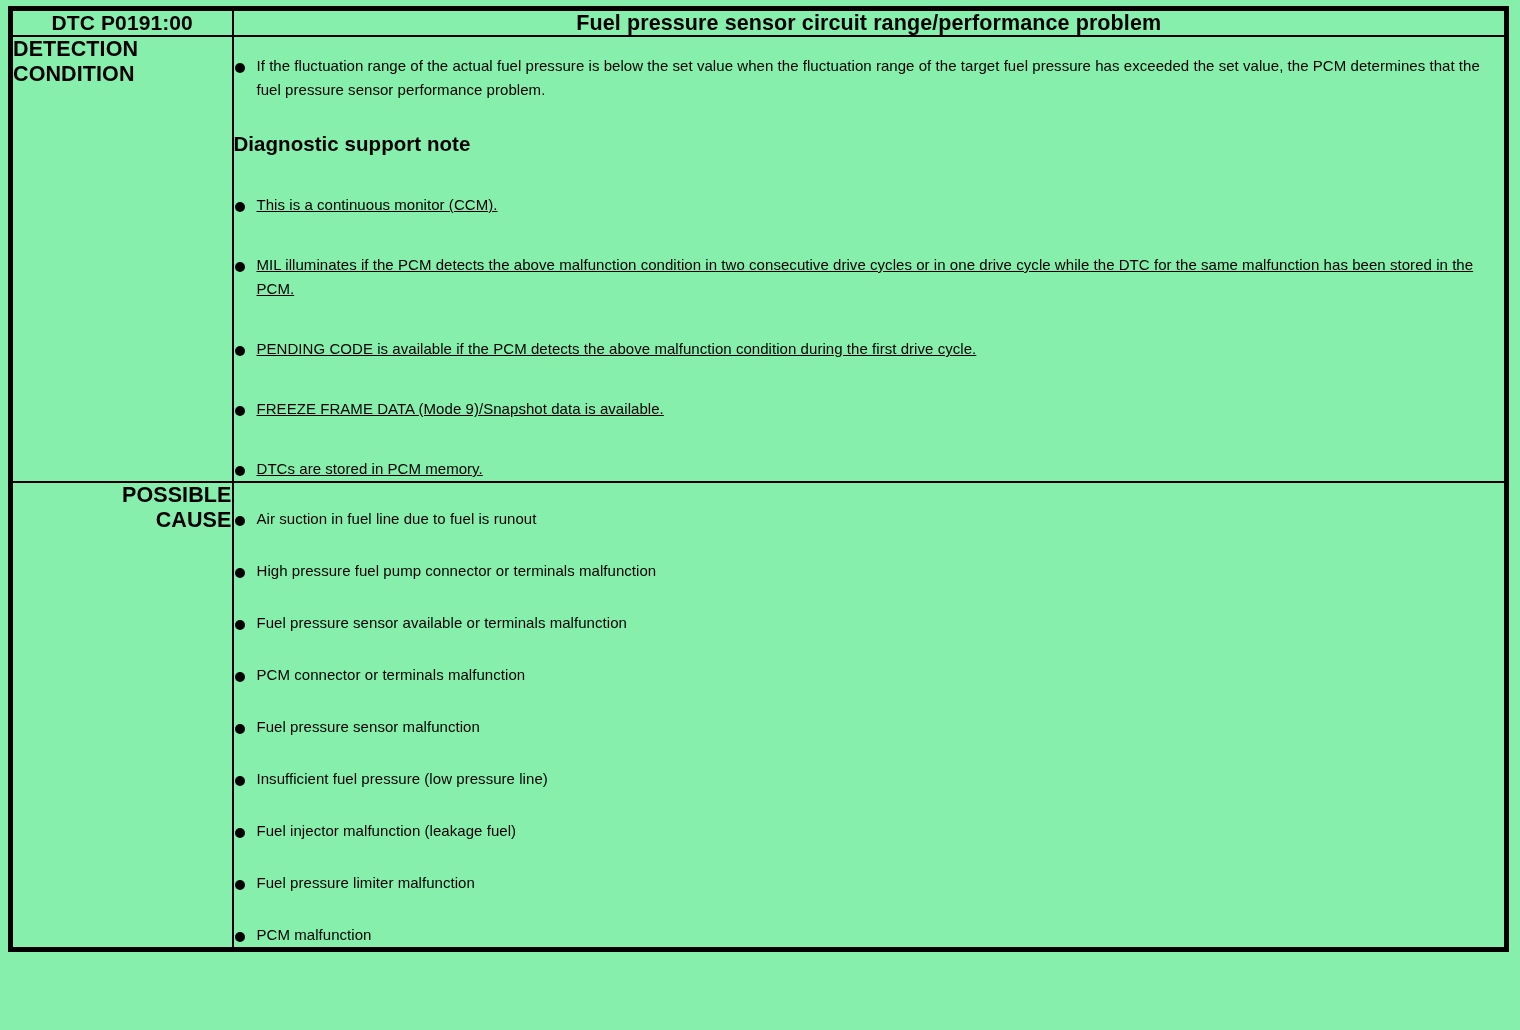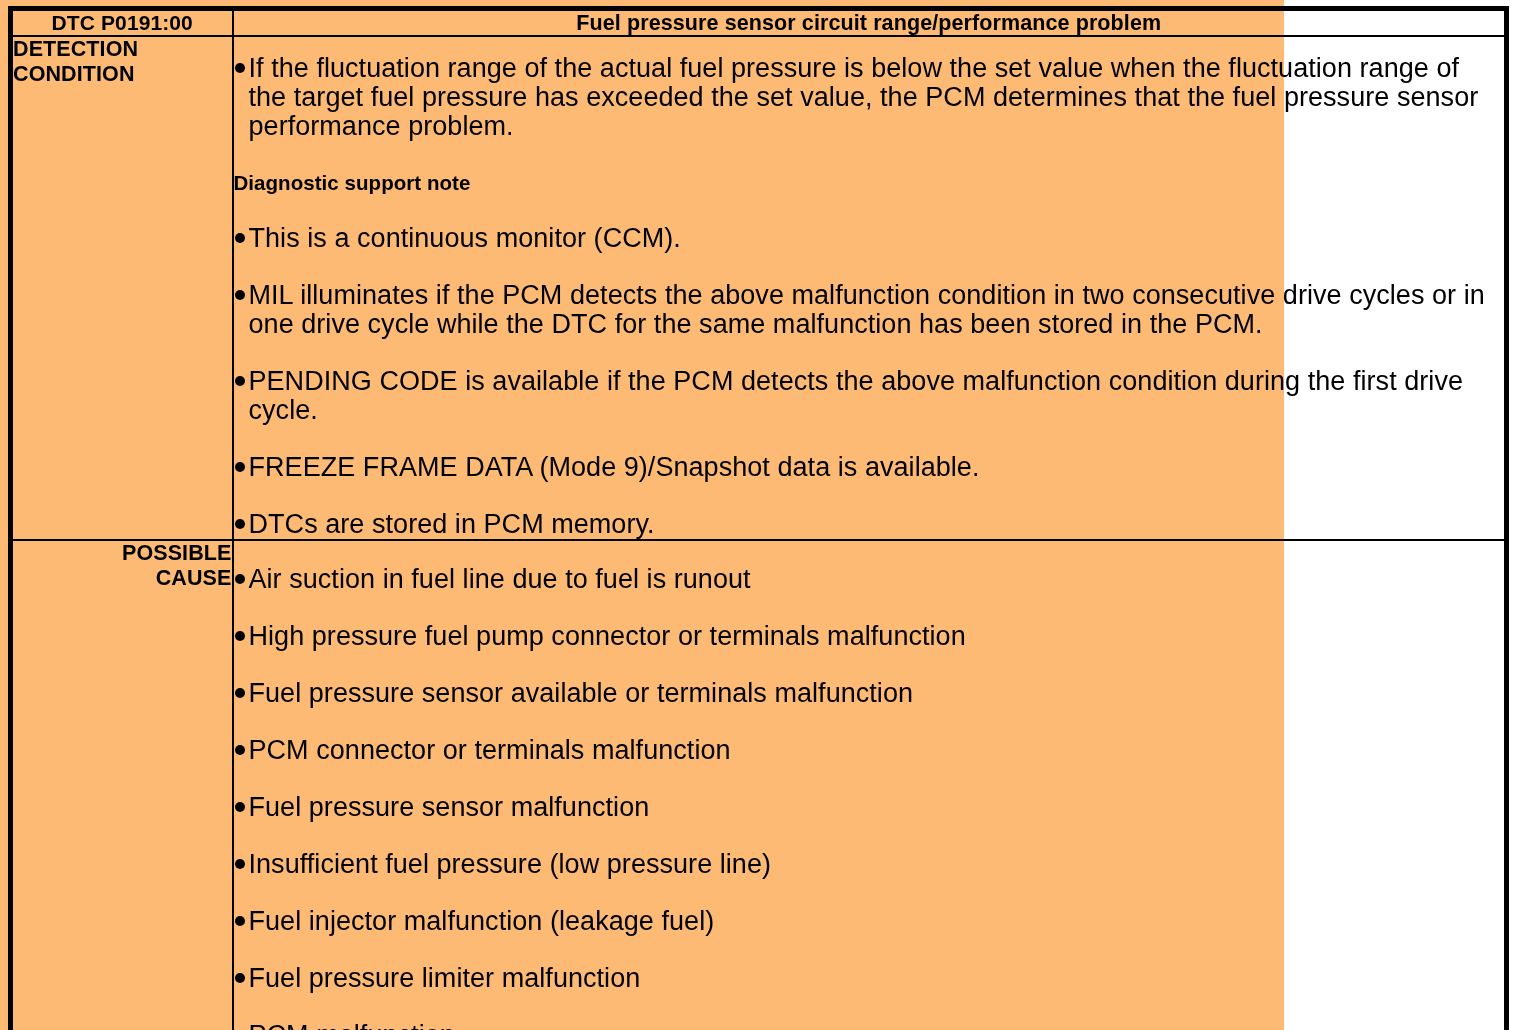--- a/index.html
+++ b/index.html
@@ -10,23 +10,23 @@
   body {
     width: 1520px;
     height: 1030px;
     font-family: "Liberation Sans", sans-serif;
     color: #000000;
     overflow: hidden;
   }
 
   .page {
     position: relative;
-    width: 1284px;
+    width: 1520px;
     height: 1030px;
-    background: #fdba74;
+    background: #86efac;
   }
 
   
   .dtc-table {
     position: absolute;
     left: 8px;
     top: 6px;
     width: 1500px;
     border-collapse: collapse;
     table-layout: fixed;
@@ -72,39 +72,39 @@
     padding: 0 14px 0 42px;
   }
 
   ul.blist {
     list-style: none;
     margin: 0;
     padding: 0;
   }
   ul.blist li {
     position: relative;
-    font-size: 27px;
-    line-height: 29px;
+    font-size: 15px;
+    line-height: 24px;
     letter-spacing: 0.05px;
-    padding-left: 15px;
+    padding-left: 23px;
   }
   ul.blist li .bullet {
     position: absolute;
     left: 1px;
     top: 9px;
     width: 10px;
     height: 10px;
     background: #000000;
     border-radius: 50%;
   }
 
   
   .detect-list li { margin-bottom: 0; }
   .detect-list li.sp-first  { margin-top: 17px; }
-  .detect-list li.sp-gap    { margin-top: 28px; }
+  .detect-list li.sp-gap    { margin-top: 36px; text-decoration: underline; }
 
   .note-heading {
     font-weight: bold;
     font-size: 20.5px;
     line-height: 27px;
     margin-top: 28px;
     letter-spacing: 0.05px;
   }
 
   .cause-list li.sp-first { margin-top: 24px; }

